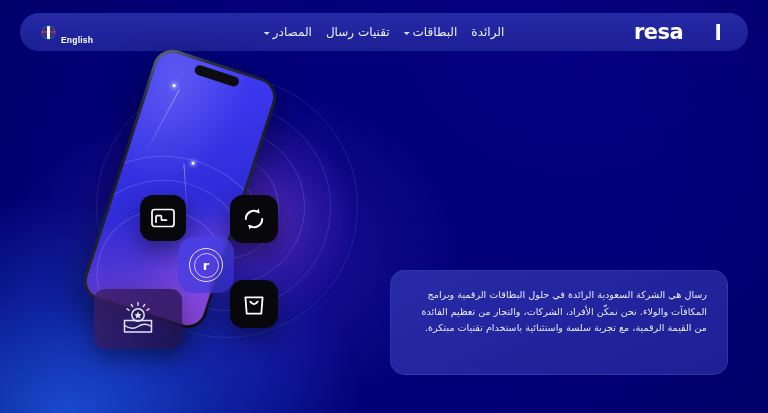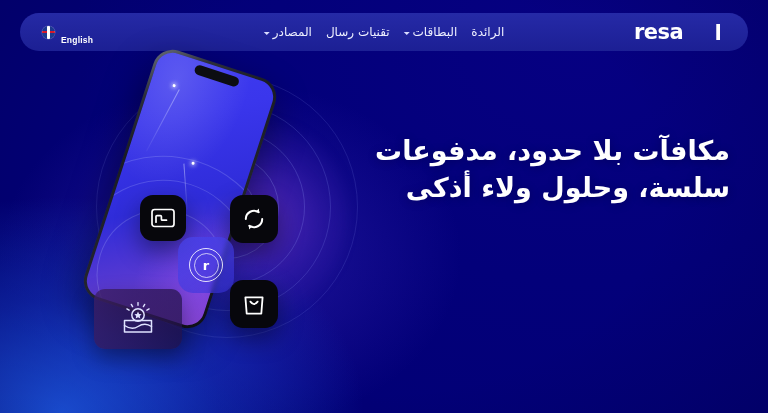--- a/index.html
+++ b/index.html
@@ -397,18 +397,18 @@
     </div>
 
     <div class="center-badge">
       <div class="badge-circle">
         <div class="badge-inner">r</div>
       </div>
     </div>
 
   </div>
 
-  <div class="hero-text">
-    <h1 class="hero-title">مكافآت بلا حدود، مدفوعات سلسة، وحلول ولاء أذكى</h1>
+
+  <div class="hero-card">
+    <p class="hero-card-text">رسال هي الشركة السعودية الرائدة في حلول البطاقات الرقمية وبرامج المكافآت والولاء. نحن نمكّن الأفراد، الشركات، والتجار من تعظيم الفائدة من القيمة الرقمية، مع تجربة سلسة واستثنائية باستخدام تقنيات مبتكرة.</p>
   </div>
 
-
 </div>
 
 </body></html>

